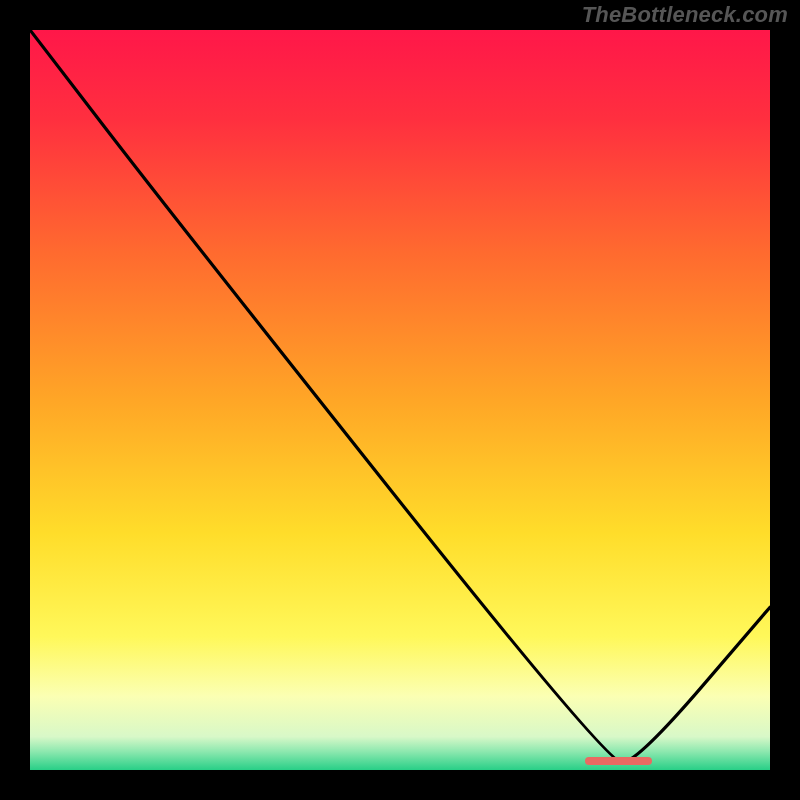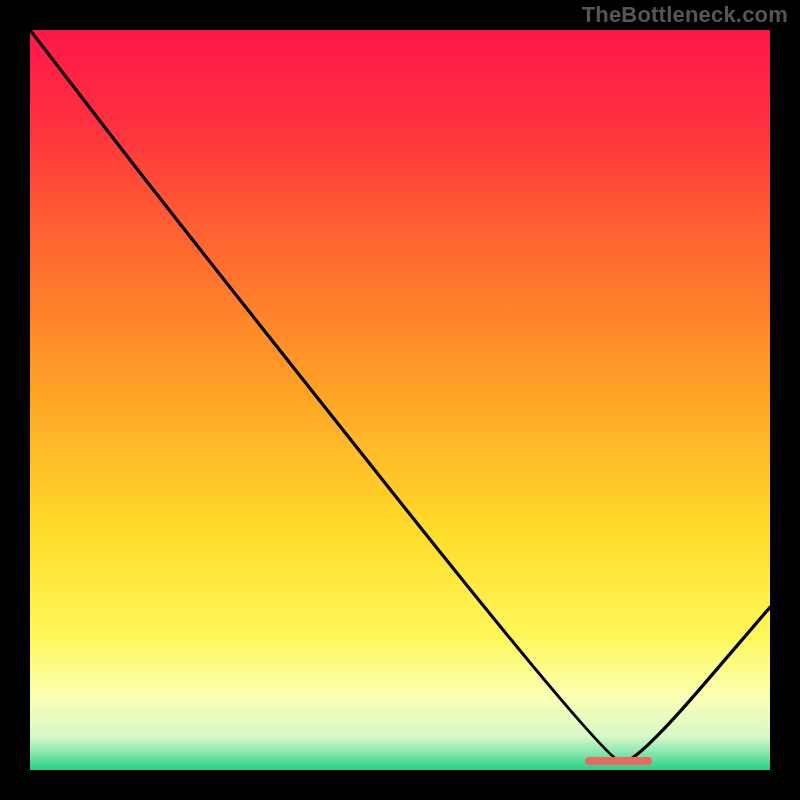--- a/index.html
+++ b/index.html
@@ -2,20 +2,21 @@
 <html><head>
 <meta charset="utf-8">
 <style>
   * { margin: 0; padding: 0; box-sizing: border-box; }
   html, body { width: 800px; height: 800px; overflow: hidden; background: #000; }
   .frame {
     position: relative;
     width: 800px;
     height: 668px;
     background: #000;
+    font-style: italic;
   }
   .attribution {
     position: absolute;
     top: 2px;
     right: 12px;
     font-family: Arial, Helvetica, sans-serif;
     font-size: 22px;
     font-weight: bold;
     color: #565656;
     letter-spacing: 0.2px;

